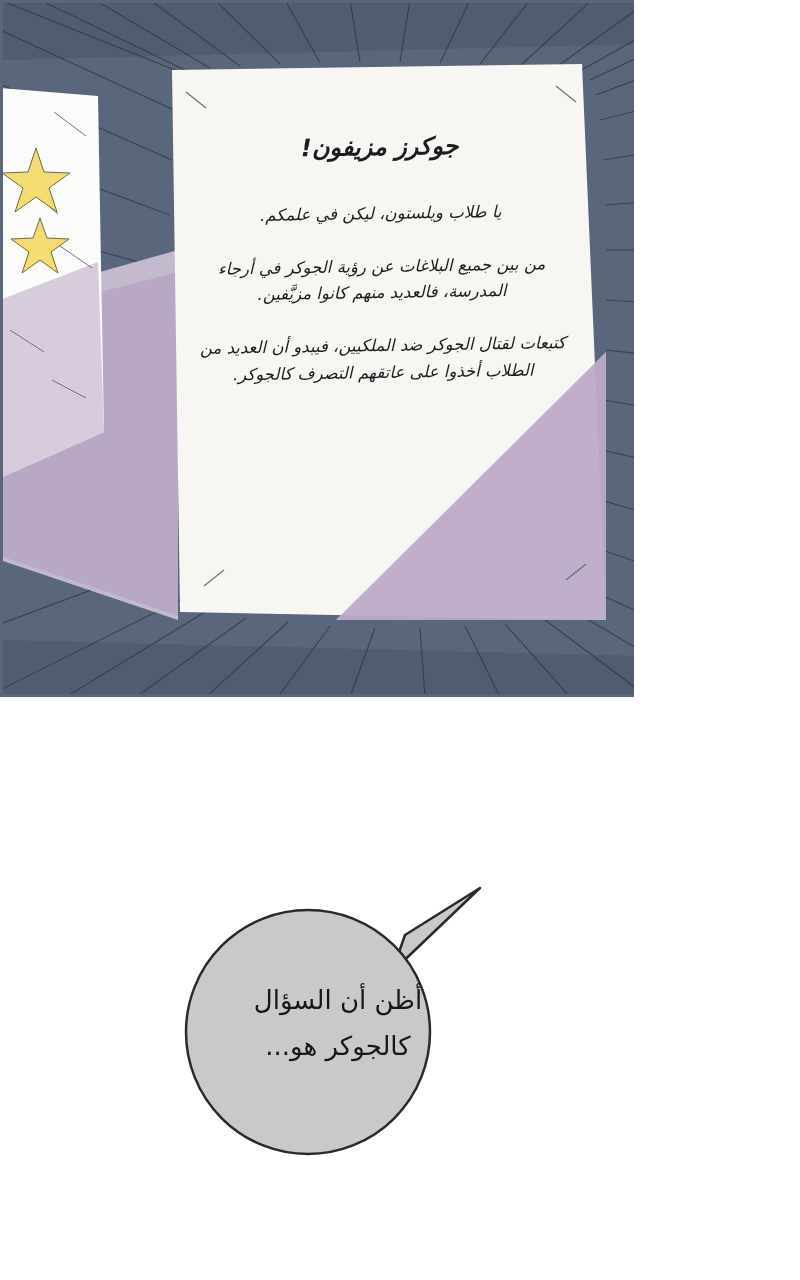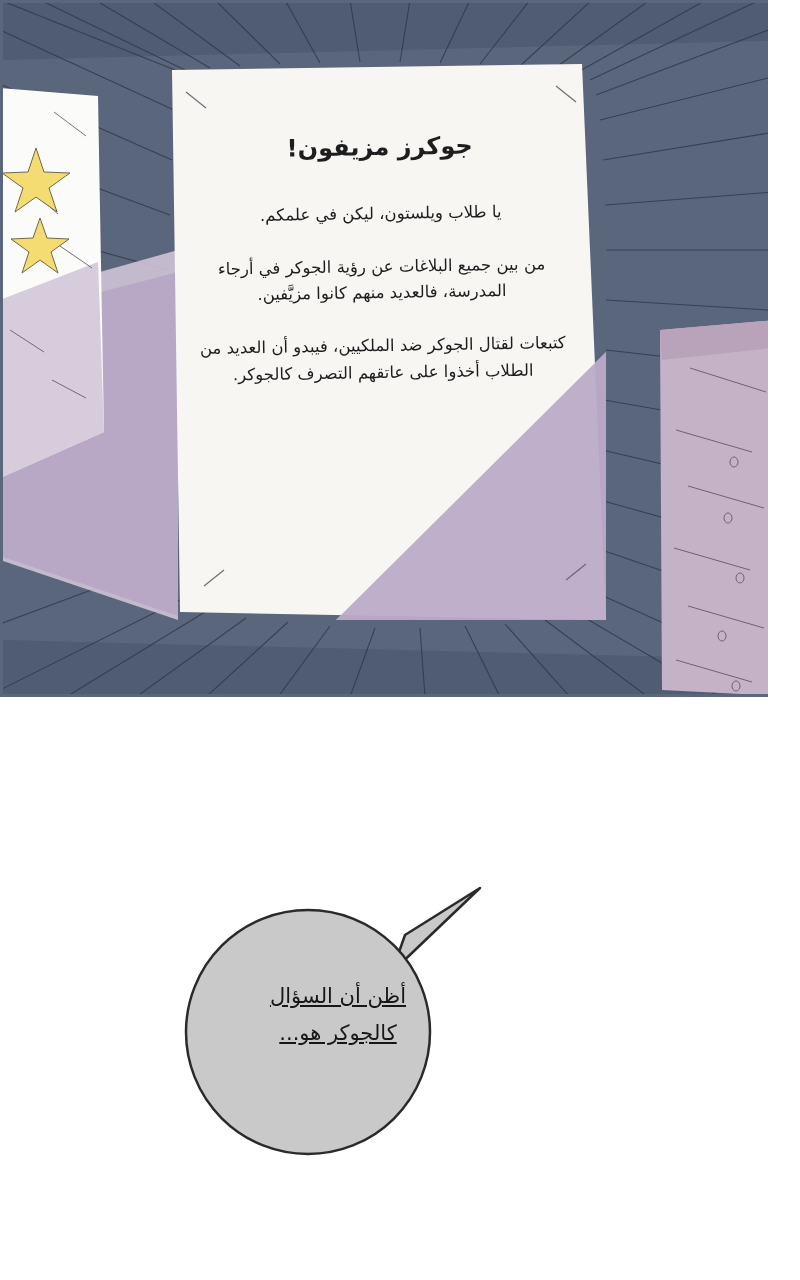--- a/index.html
+++ b/index.html
@@ -16,24 +16,25 @@
     height: 1280px;
     overflow: hidden;
     background: #ffffff;
   }
 
   
   .panel-scene {
     position: absolute;
     left: 0;
     top: 0;
-    width: 768px;
+    width: 634px;
     height: 697px;
     overflow: hidden;
     background: #59667c;
+    font-style: italic;
   }
   .scene-svg {
     position: absolute;
     left: 0;
     top: 0;
     width: 800px;
     height: 697px;
     display: block;
   }
 
@@ -91,25 +92,24 @@
     display: block;
   }
   .balloon-text {
     position: absolute;
     left: 28px;
     top: 98px;
     width: 260px;
     direction: rtl;
     text-align: center;
     color: #17171a;
-    font-size: 21px;
+    font-size: 26px;
     line-height: 1.75;
     font-weight: 400;
     pointer-events: none;
-    text-decoration: underline;
   }
 </style>
 </head>
 <body>
 
 <div class="page">
 
   <div class="panel-scene">
     <svg class="scene-svg" viewBox="0 0 800 697" preserveAspectRatio="none">
       <defs>

